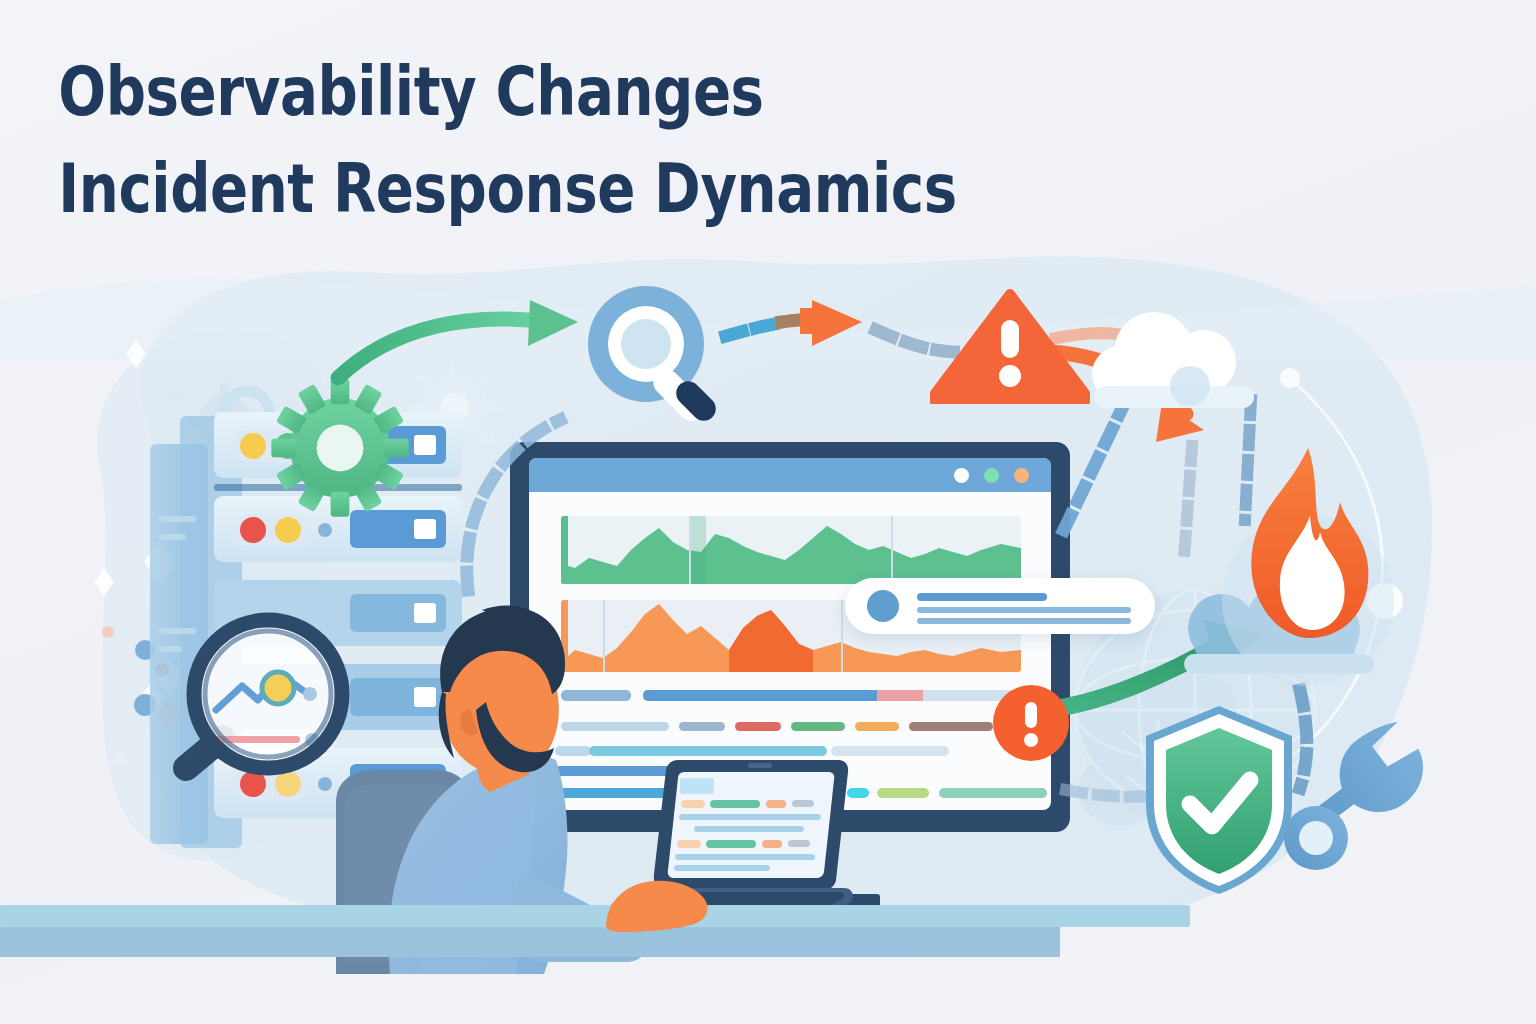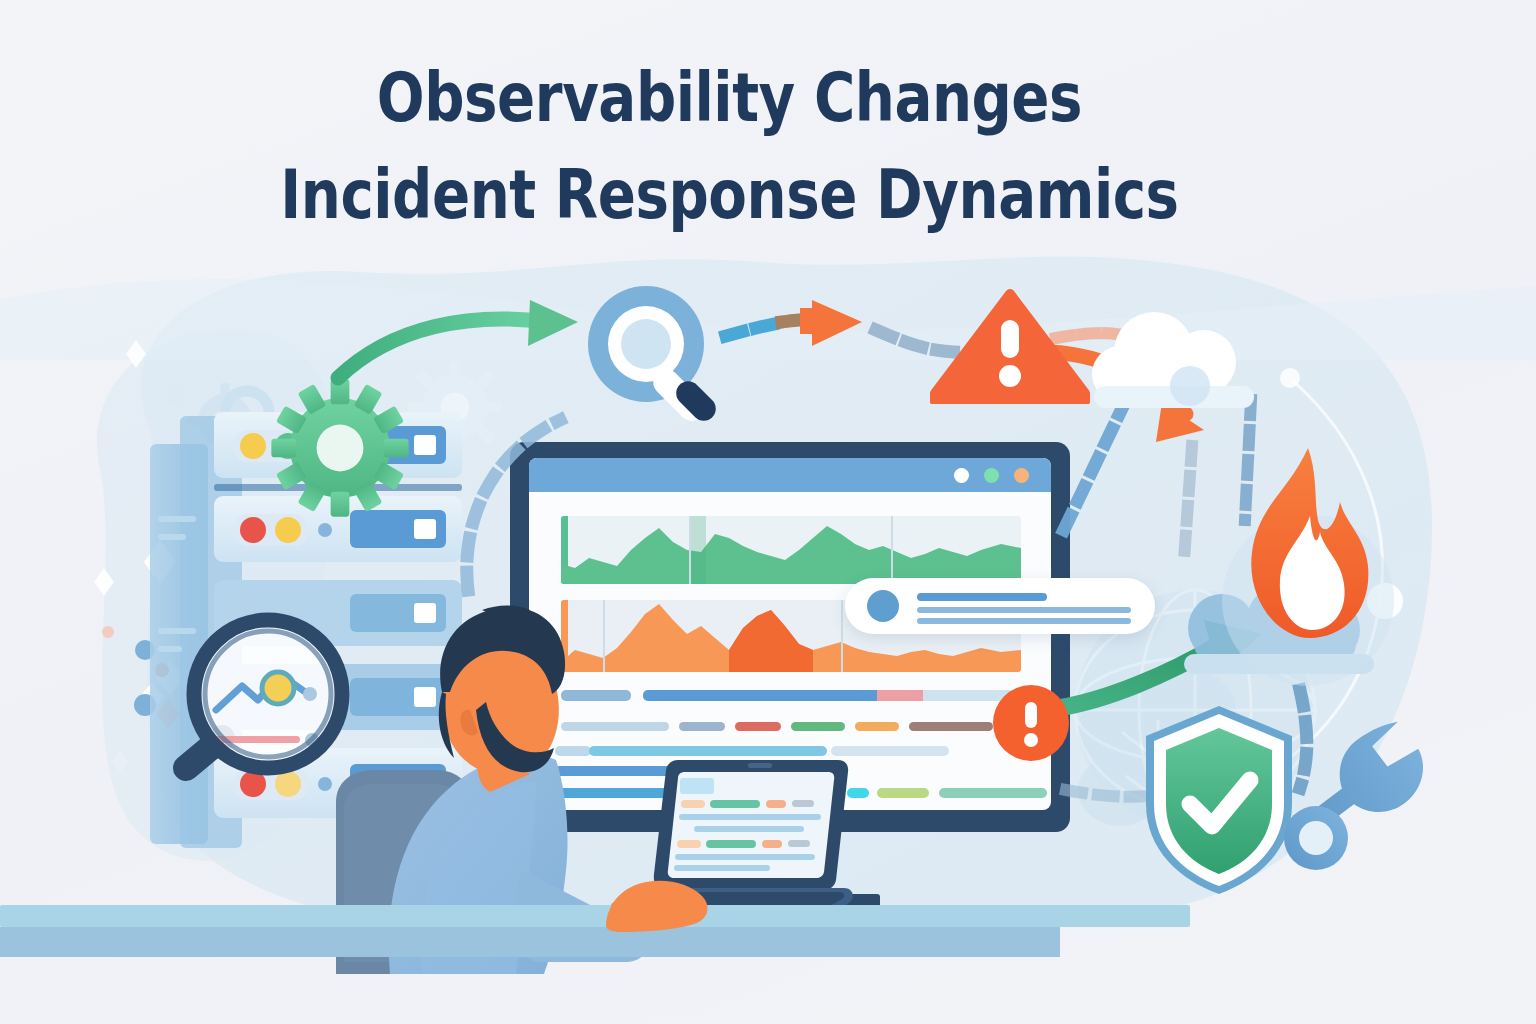--- a/index.html
+++ b/index.html
@@ -10,22 +10,22 @@
     background:#f1f2f6;
     overflow:hidden;
   }
   #stage {
     position:relative;
     width:1536px; height:1024px;
     background:linear-gradient(160deg,#f3f4f8 0%,#f0f1f6 50%,#f2f3f7 100%);
   }
   
   .title-wrap {
-    position:absolute; left:0; top:50px; width:1459px;
-    text-align:center; z-index:60;
+    position:absolute; left:0; top:44px; width:1459px;
+    z-index:60;
   }
   .title-line {
     display:block;
     font-family:"DejaVu Sans Condensed","Liberation Sans", sans-serif;
     font-weight:bold;
     color:#1f3a5c;
     font-size:68px;
     line-height:1.42;
     letter-spacing:-0.5px;
     font-stretch:condensed;

